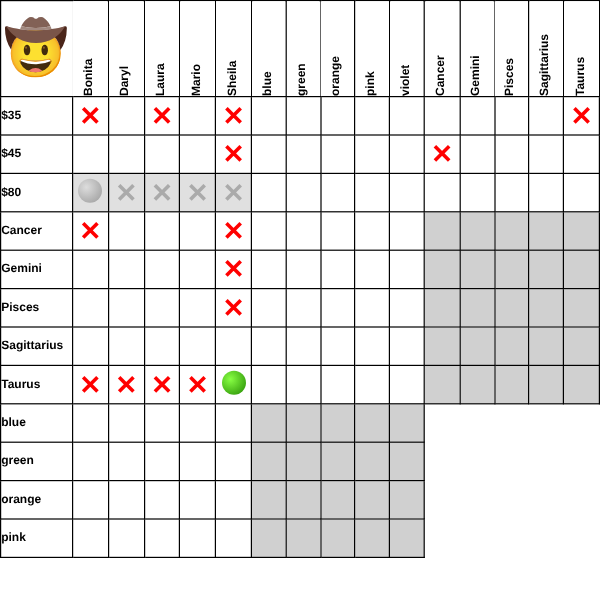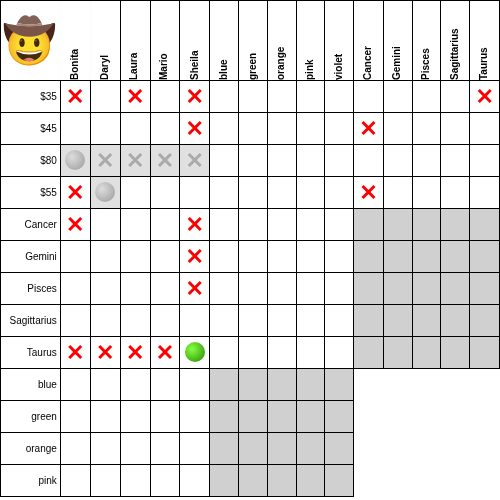--- a/index.html
+++ b/index.html
@@ -29,22 +29,22 @@
       font-size: 10px;
       font-weight: bold;
       white-space: nowrap;
       height: 80px;
       width: 32px;
       text-align: left;
       padding-left: 2px;
     }
     .row-label {
       font-size: 10px;
-      font-weight: normal;
-      text-align: right;
+      font-weight: bold;
+      text-align: left;
       padding-right: 3px;
       white-space: nowrap;
       height: 32px;
       width: 60px;
     }
     .cell {
       width: 32px;
       height: 32px;
       background: white;
     }
@@ -193,38 +193,20 @@
     <td class="cell"></td>
     <td class="cell"></td>
     <td class="cell"></td>
     <td class="cell"></td>
     <td class="cell"></td>
     <td class="cell"></td>
     <td class="cell"></td>
     <td class="cell"></td>
   </tr>
 
-  <tr>
-    <td class="row-label">$55</td>
-    <td class="cell"><span class="cross">✕</span></td>
-    <td class="cell cell-shaded"><span class="dot-gray"></span></td>
-    <td class="cell"></td>
-    <td class="cell"></td>
-    <td class="cell"></td>
-    <td class="cell"></td>
-    <td class="cell"></td>
-    <td class="cell"></td>
-    <td class="cell"></td>
-    <td class="cell"></td>
-    <td class="cell"><span class="cross">✕</span></td>
-    <td class="cell"></td>
-    <td class="cell"></td>
-    <td class="cell"></td>
-    <td class="cell"></td>
-  </tr>
 
   <tr>
     <td class="row-label">Cancer</td>
     <td class="cell"><span class="cross">✕</span></td>
     <td class="cell"></td>
     <td class="cell"></td>
     <td class="cell"></td>
     <td class="cell"><span class="cross">✕</span></td>
     <td class="cell"></td>
     <td class="cell"></td>

